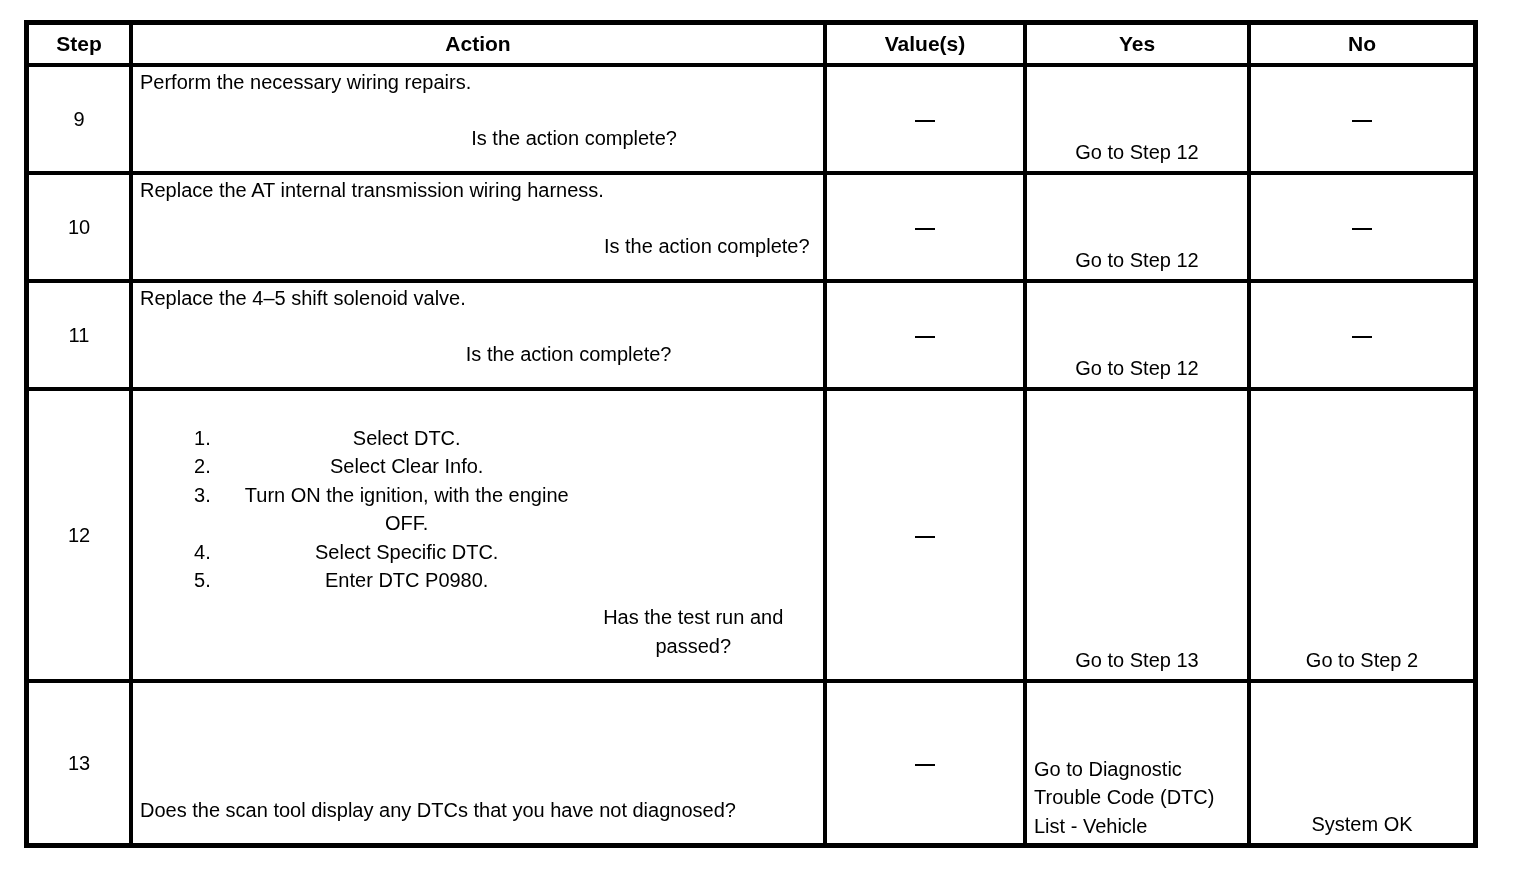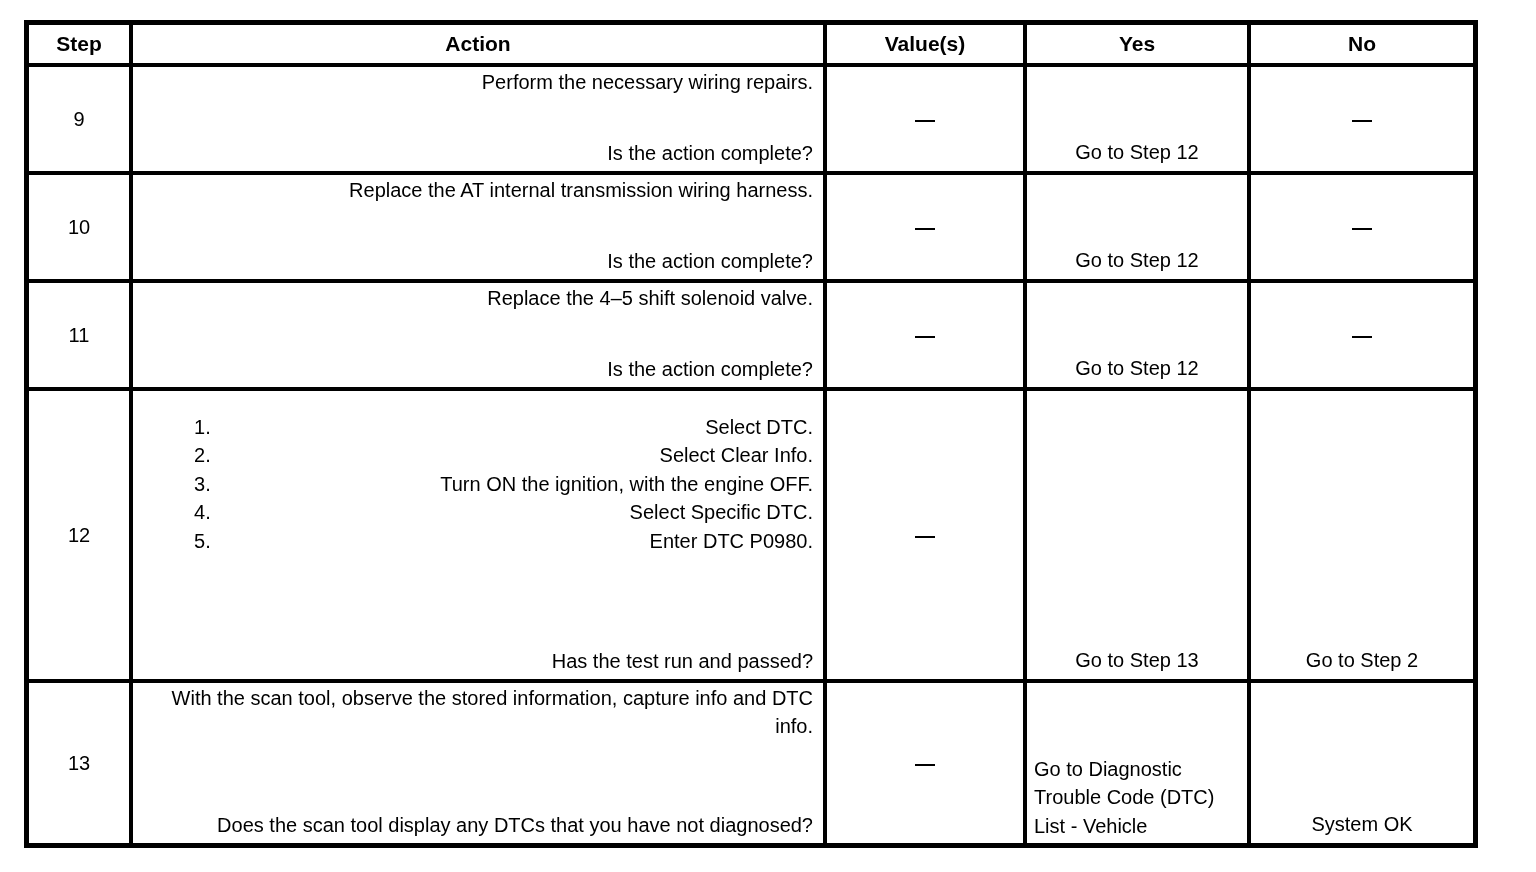--- a/index.html
+++ b/index.html
@@ -29,27 +29,27 @@
   }
   
   .hcell {
     display: flex; align-items: center; justify-content: center;
     font-weight: bold; font-size: 21px;
   }
   
   .step-cell { display: flex; align-items: center; justify-content: center; }
   
   .action-cell {
-    display: flex; flex-direction: column;
-    text-align: right;
-    padding: 1px 10px 4px 7px;
+    display: flex; flex-direction: row;
+    text-align: center;
+    padding: 1px 10px 19px 7px;
   }
   .action-cell .question { margin-top: auto; }
   
-  .action-list { list-style: none; counter-reset: li; margin-top: 21px; }
+  .action-list { list-style: none; counter-reset: li; margin-top: 32px; }
   .action-list li { counter-increment: li; padding-left: 100px; position: relative; }
   .action-list li::before {
     content: counter(li) ".";
     position: absolute; left: 54px; top: 0;
   }
   
   .mid {
     display: flex; align-items: center; justify-content: center;
     font-weight: bold;
   }
@@ -125,21 +125,20 @@
       <div class="question">Has the test run and passed?</div>
     </div>
     <div class="cell mid">—</div>
     <div class="cell bot">Go to Step 13</div>
     <div class="cell bot">Go to Step 2</div>
   </div>
 
   <div class="row">
     <div class="cell step-cell">13</div>
     <div class="cell action-cell">
-      <div class="description">With the scan tool, observe the stored information, capture info and DTC info.</div>
       <div class="question">Does the scan tool display any DTCs that you have not diagnosed?</div>
     </div>
     <div class="cell mid">—</div>
     <div class="cell botleft">Go to Diagnostic Trouble Code (DTC) List - Vehicle</div>
     <div class="cell bot">System OK</div>
   </div>
 
 </div>
 
 </body></html>

